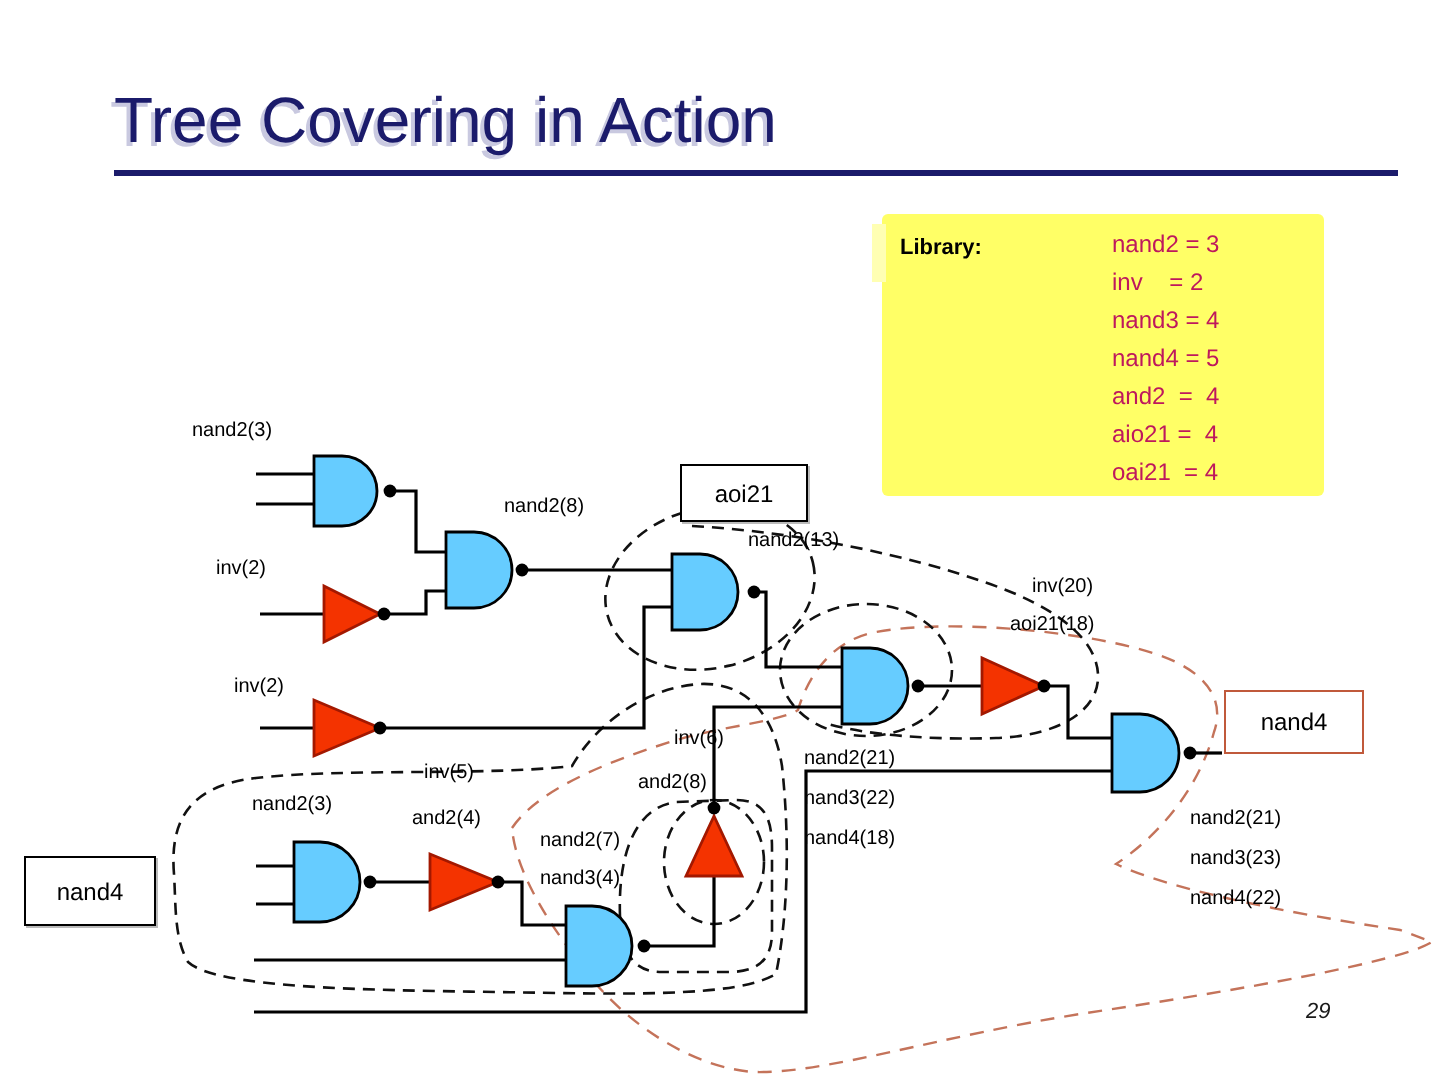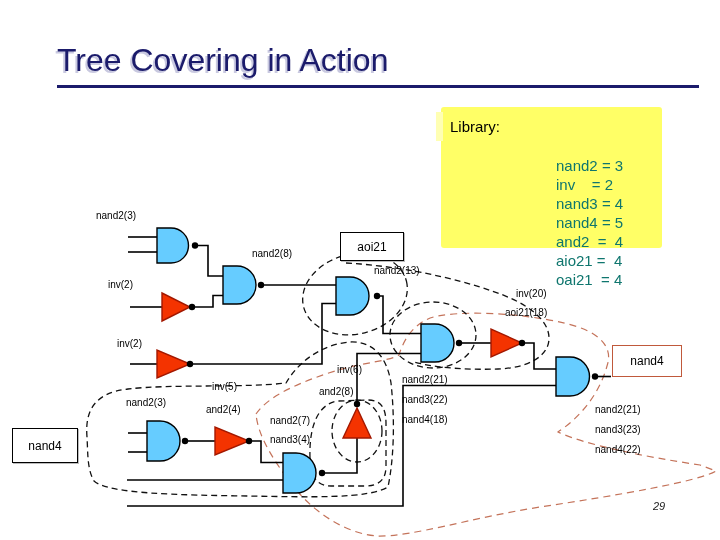--- a/index.html
+++ b/index.html
@@ -14,22 +14,22 @@
   }
   #title-rule{
     left:57px;top:85px;width:642px;height:3px;background:#1b1b6b;
   }
   #library-box{
     left:441px;top:107px;width:221px;height:141px;background:#ffff66;border-radius:3px;
   }
   #library-notch{
     left:436px;top:112px;width:7px;height:29px;background:#ffffb3;
   }
-  #library-label{left:450px;top:118px;font-size:15px;color:#000;}
-  .lib-line{left:556px;font-size:15px;color:#0f766e;white-space:pre;margin-top:42px;}
+  #library-label{left:450px;top:118px;font-size:11px;color:#000;font-weight:bold;}
+  .lib-line{left:556px;font-size:12px;color:#be185d;white-space:pre;}
   .lbl{font-size:10px;color:#000;white-space:nowrap;line-height:16px;}
   .namebox{
     background:#fff;border:1.6px solid #000;display:flex;
     align-items:center;justify-content:center;font-size:12px;color:#000;
     box-shadow:1px 1px 0 #bbb;
   }
   #aoi21-box{left:340px;top:232px;width:62px;height:27px;}
   #nand4-left-box{left:12px;top:428px;width:64px;height:33px;}
   #nand4-right-box{left:612px;top:345px;width:68px;height:30px;border-color:#c0593b;box-shadow:none;}
   #page-number{left:653px;top:500px;font-size:11px;color:#1a1a1a;font-style:italic;}

